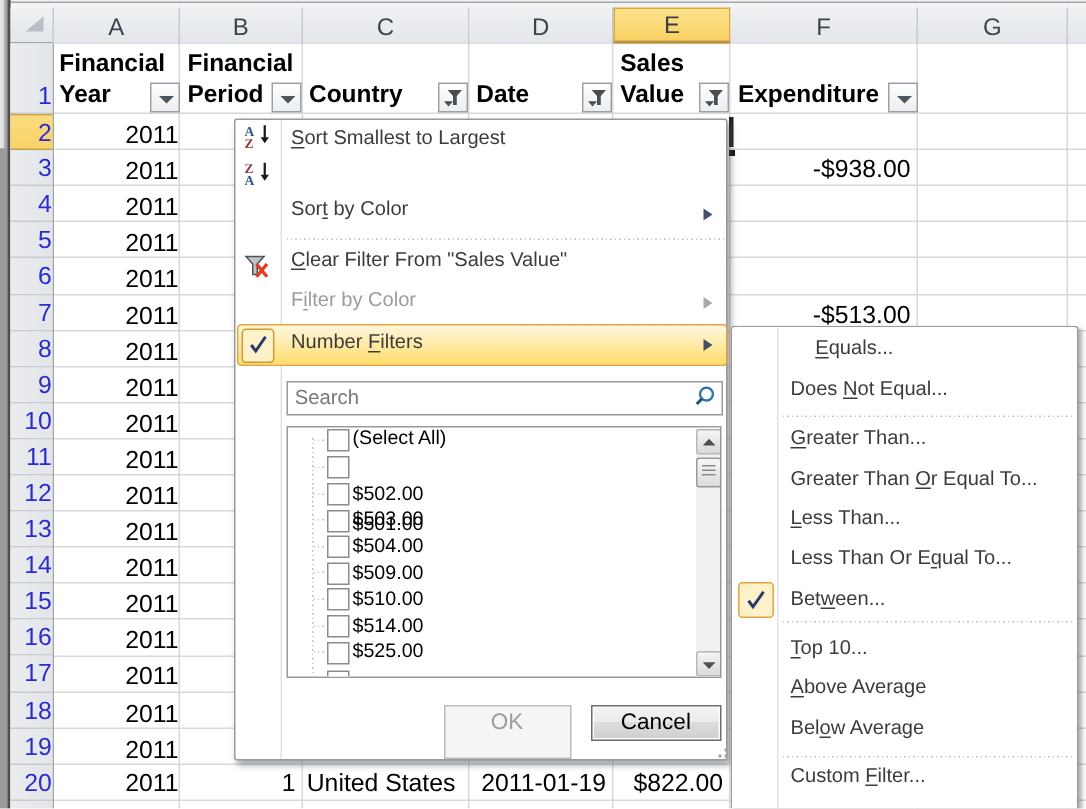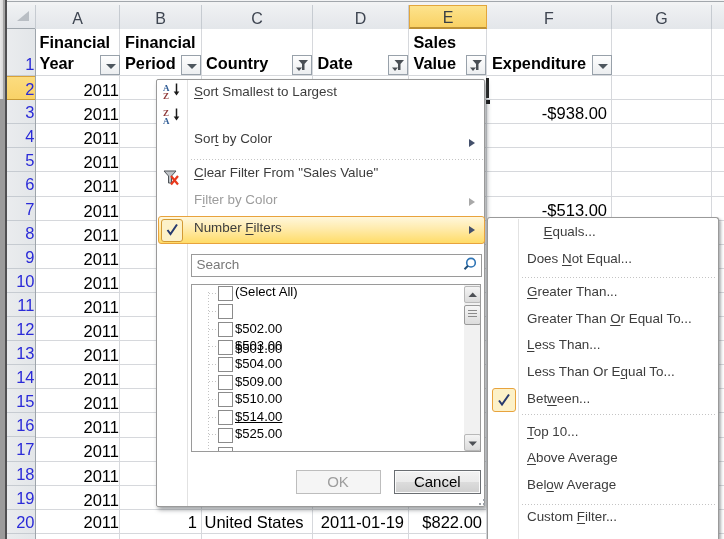--- a/index.html
+++ b/index.html
@@ -236,42 +236,42 @@
         <div class="chkbox" style="left:26.3px;top:72.2px;"></div>
         <div class="litem" style="top:72.4px;">$504.00</div>
     <div class="stub" style="top:96.3px;"></div>
         <div class="chkbox" style="left:26.3px;top:89.8px;"></div>
         <div class="litem" style="top:90px;">$509.00</div>
     <div class="stub" style="top:113.9px;"></div>
         <div class="chkbox" style="left:26.3px;top:107.4px;"></div>
         <div class="litem" style="top:107.6px;">$510.00</div>
     <div class="stub" style="top:131.5px;"></div>
         <div class="chkbox" style="left:26.3px;top:125px;"></div>
-        <div class="litem" style="top:125.2px;text-decoration:underline;">$514.00</div>
+        <div class="litem" style="top:125.2px;">$514.00</div>
     <div class="stub" style="top:149.1px;"></div>
         <div class="chkbox" style="left:26.3px;top:142.6px;"></div>
         <div class="litem" style="top:142.8px;">$525.00</div>
     <div class="chkbox" style="left:26.3px;top:161.8px;"></div>
 
     <div class="abs" style="left:272.5px;top:0;width:17px;height:166px;background:#F1F1F1;"></div>
     <div class="abs" style="left:272.5px;top:0.5px;width:17px;height:17.5px;border:1px solid #B8B8B8;border-radius:2px;background:linear-gradient(#F4F4F4,#DBDBDB);box-sizing:border-box;"></div>
     <svg class="abs" style="left:276.5px;top:5.5px;" width="10" height="8">
           <path d="M0.5 6 L4.7 1.5 L9 6 Z" fill="#4D5055"></path>
         </svg>
     <div class="abs" style="left:272.5px;top:20px;width:17px;height:20px;border:1px solid #9A9A9A;border-radius:2px;background:linear-gradient(#F6F6F6,#DCDCDC);box-sizing:border-box;"></div>
     <div class="abs" style="left:276.5px;top:25px;width:9px;height:1px;background:#8A8A8A;"></div>
     <div class="abs" style="left:276.5px;top:28px;width:9px;height:1px;background:#8A8A8A;"></div>
     <div class="abs" style="left:276.5px;top:31px;width:9px;height:1px;background:#8A8A8A;"></div>
     <div class="abs" style="left:272.5px;top:148.5px;width:17px;height:17.5px;border:1px solid #B8B8B8;border-radius:2px;background:linear-gradient(#F4F4F4,#DBDBDB);box-sizing:border-box;"></div>
     <svg class="abs" style="left:276.5px;top:154.5px;" width="10" height="8">
           <path d="M0.5 1.5 L4.7 6 L9 1.5 Z" fill="#4D5055"></path>
         </svg>
   </div>
 
-  <div class="abs" style="left:139px;top:390px;width:85px;height:24px;border:1px solid #BDBDBD;box-sizing:border-box;background:#F5F5F5;color:#9E9E9E;font-size:15px;text-align:center;line-height:22px;">OK</div>
+  <div class="abs" style="left:139px;top:390px;width:85px;height:36px;border:1px solid #BDBDBD;box-sizing:border-box;background:#F5F5F5;color:#9E9E9E;font-size:15px;text-align:center;line-height:22px;">OK</div>
   <div class="abs" style="left:237.5px;top:390px;width:86.5px;height:24px;border:1px solid #6A6E72;box-sizing:border-box;background:linear-gradient(#F3F3F3,#EBEBEB 48%,#DDDDDD 48%,#CFCFCF);color:#000;font-size:15px;text-align:center;line-height:22px;box-shadow:inset 0 0 0 1px #FBFBFB;">Cancel</div>
 
   <svg class="abs" style="left:320px;top:419px;" width="9" height="9">
     <rect x="6" y="0" width="2" height="2" fill="#9DA2A8"></rect>
         <rect x="6" y="4" width="2" height="2" fill="#9DA2A8"></rect>
         <rect x="2" y="4" width="2" height="2" fill="#9DA2A8"></rect>
   </svg>
 </div>
 
 <div class="abs" id="submenu" style="left:486.5px;top:217px;width:232px;height:322px;background:#fff;border:1px solid #9A9A9A;border-bottom:none;box-sizing:border-box;border-radius:3px 3px 0 0;box-shadow:2px 2px 3px rgba(70,75,80,0.45);">

